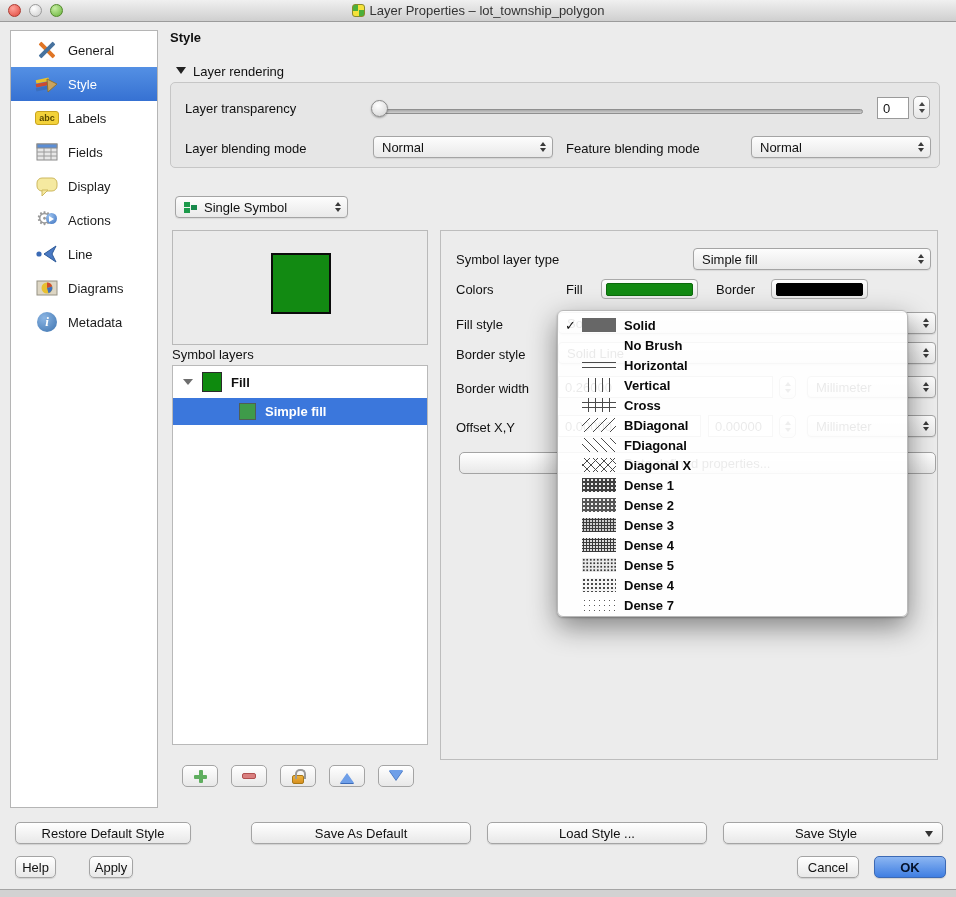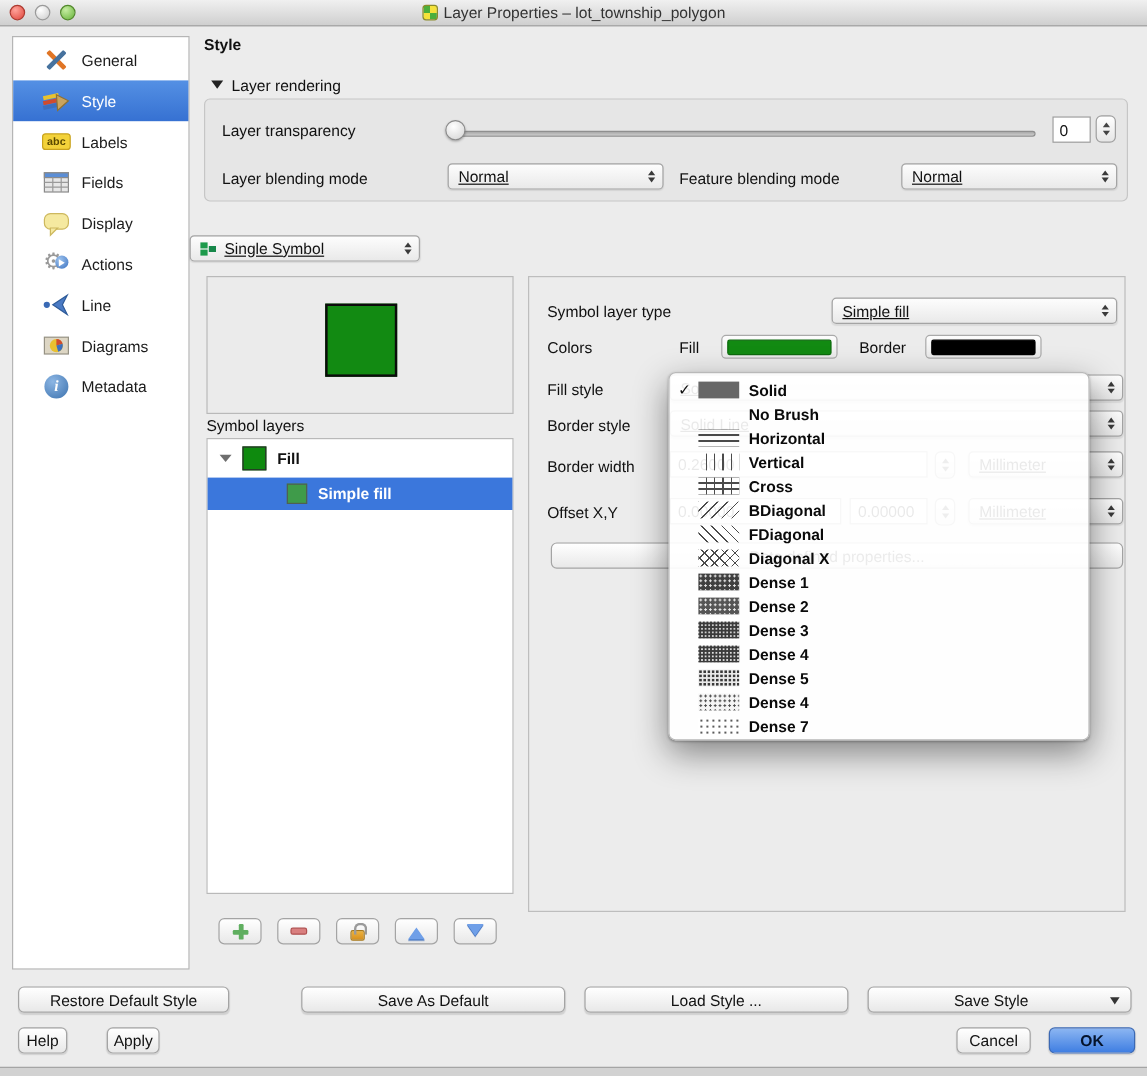--- a/index.html
+++ b/index.html
@@ -51,32 +51,32 @@
     background:radial-gradient(circle at 40% 30%, #ffffff, #d2d2d2); border:1px solid #8a8a8a; box-shadow:0 1px 2px rgba(0,0,0,.3); }
   .spinbox { position:absolute; left:706px; top:14px; width:32px; height:22px; background:#fff; border:1px solid #9a9a9a; display:flex; align-items:center; padding-left:5px; }
   .spin-stepper { position:absolute; width:17px; height:23px; border:1px solid #a0a0a0; border-radius:5px;
     background:linear-gradient(#ffffff,#e6e6e6); display:flex; flex-direction:column; align-items:center; justify-content:center; gap:3px; }
   .spin-stepper i { display:block; width:0; height:0; border:3px solid transparent; }
   .spin-stepper i.up { border-bottom:4px solid #444; }
   .spin-stepper i.dn { border-top:4px solid #444; }
   .groupbox .spin-stepper { left:742px; top:13px; }
 
   .combo { background:linear-gradient(#fdfdfd,#e9e9e9); border:1px solid #a4a4a4; border-radius:4px;
-    height:22px; display:flex; align-items:center; padding:0 22px 0 8px; position:relative; box-shadow:0 1px 1px rgba(0,0,0,.08);text-decoration:underline; }
+    height:22px; display:flex; align-items:center; padding:0 22px 0 8px; position:relative; box-shadow:0 1px 1px rgba(0,0,0,.08); }
   .combo .arrows { position:absolute; right:6px; top:50%; transform:translateY(-50%); display:flex; flex-direction:column; gap:2px; }
   .combo .arrows i { display:block; width:0; height:0; border:3px solid transparent; }
   .combo .arrows i.up { border-bottom:4px solid #3a3a3a; }
   .combo .arrows i.dn { border-top:4px solid #3a3a3a; }
 
   .lbl-layerblend { position:absolute; left:14px; top:58px; }
   .combo-layerblend { position:absolute; left:202px; top:53px; width:180px; }
   .lbl-featblend { position:absolute; left:395px; top:58px; }
   .combo-featblend { position:absolute; left:580px; top:53px; width:180px; }
 
-  .renderer-combo { position:absolute; left:158px; top:196px; width:192px; }
+  .renderer-combo { position:absolute; left:175px; top:196px; width:173px; }
   .renderer-icon { width:14px; height:14px; margin-right:6px; position:relative; flex:0 0 14px; }
   .renderer-icon::before { content:""; position:absolute; left:0; top:2px; width:6px; height:5px; background:#1d9a4b; box-shadow:0 6px 0 #1d9a4b; }
   .renderer-icon::after { content:""; position:absolute; right:1px; top:5px; width:6px; height:5px; background:#17884a; }
 
   .preview-box { position:absolute; left:172px; top:230px; width:256px; height:115px; background:#ebebeb; border:1px solid #b9b9b9; }
   .preview-square { position:absolute; left:98px; top:22px; width:60px; height:61px; background:#128a12; border:2px solid #0b0b0b; }
 
   .symlayers-label { position:absolute; left:172px; top:347px; }
   .tree-box { position:absolute; left:172px; top:365px; width:256px; height:380px; background:#ffffff; border:1px solid #b9b9b9; }
   .tree-row-root { height:32px; display:flex; align-items:center; gap:9px; padding-left:10px; }

